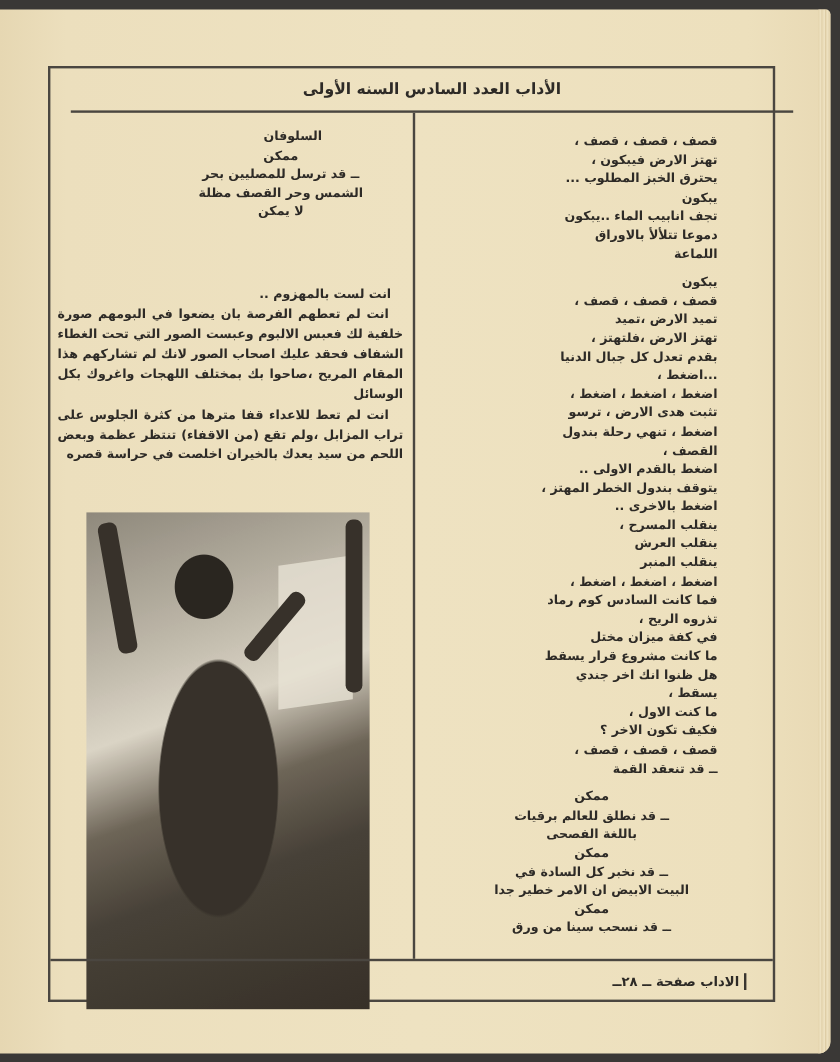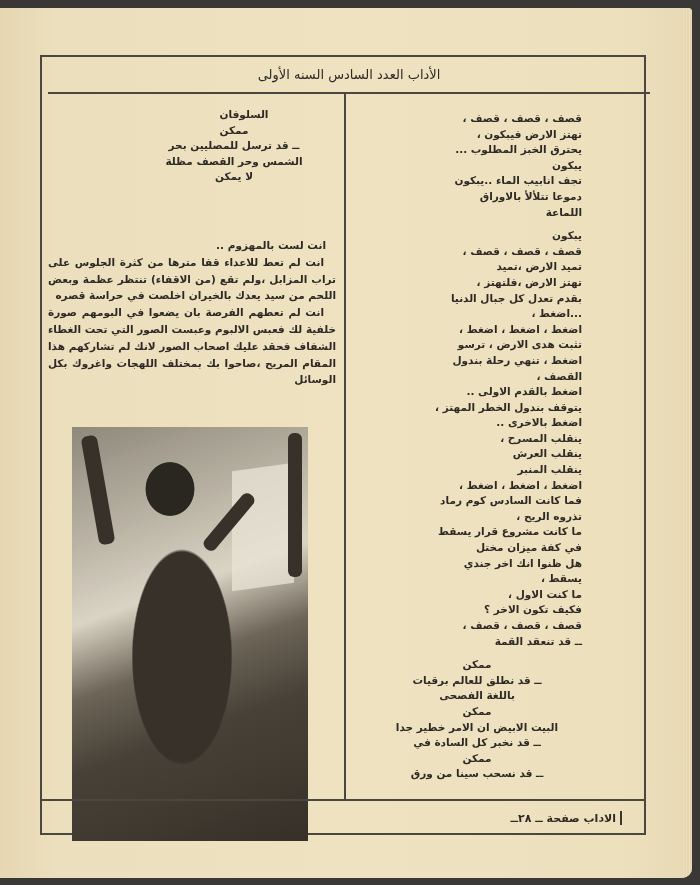--- a/index.html
+++ b/index.html
@@ -26,27 +26,27 @@
     }
     .frame {
       position: absolute;
       left: 40px; top: 47px;
       width: 606px; height: 780px;
       border: 2px solid #4a4640;
       box-sizing: border-box;
     }
     .header-bar {
       position: absolute;
-      left: 6px; top: 0;
+      left: 17px; top: 0;
       width: 100%; height: 37px;
       border-bottom: 2px solid #4a4640;
       box-sizing: border-box;
       display: flex; align-items: center; justify-content: center;
       direction: rtl;
-      font-size: 13px; font-weight: normal; color: #2d2a26;
+      font-size: 13px; font-weight: bold; color: #2d2a26;
     }
     .col-divider {
       position: absolute;
       left: 302px; top: 37px;
       width: 2px; height: 705px;
       background: #4a4640;
     }
     .footer-top-rule {
       position: absolute;
       left: 0; top: 742px;
@@ -62,21 +62,21 @@
       padding-right: 22px;
       box-sizing: border-box;
       font-size: 11px; font-weight: bold; color: #2d2a26;
     }
     .footer .tick {
       display: inline-block; width: 2px; height: 14px; background: #3a3630; margin-left: 4px;
     }
     
     .col-right {
       position: absolute;
-      left: 290px; top: 40px;
+      left: 306px; top: 40px;
       width: 290px; height: 700px;
       direction: rtl;
       color: #2d2a26;
       font-size: 10.5px;
       font-weight: bold;
       line-height: 15.6px;
     }
     .col-right .line { white-space: nowrap; }
     .col-right .gap { height: 8px; }
     
@@ -184,55 +184,55 @@
         <div class="line">القصف ،</div>
         <div class="line">اضغط بالقدم الاولى ..</div>
         <div class="line">يتوقف بندول الخطر المهتز ،</div>
         <div class="line">اضغط بالاخرى ..</div>
         <div class="line">ينقلب المسرح ،</div>
         <div class="line">ينقلب العرش</div>
         <div class="line">ينقلب المنبر</div>
         <div class="line">اضغط ، اضغط ، اضغط ،</div>
         <div class="line">فما كانت السادس كوم رماد</div>
         <div class="line">تذروه الريح ،</div>
+        <div class="line">في كفة ميزان مختل</div>
         <div class="line">ما كانت مشروع قرار يسقط</div>
-        <div class="line">في كفة ميزان مختل</div>
         <div class="line">هل ظنوا انك اخر جندي</div>
         <div class="line">يسقط ،</div>
         <div class="line">ما كنت الاول ،</div>
         <div class="line">فكيف تكون الاخر ؟</div>
         <div class="line">قصف ، قصف ، قصف ،</div>
         <div class="line">ــ قد تنعقد القمة</div>
         <div class="gap"></div>
         <div style="text-align:center; width: 170px; margin-right: 20px;">
           <div class="line">ممكن</div>
           <div class="line">ــ قد نطلق للعالم برقيات</div>
           <div class="line">باللغة الفصحى</div>
           <div class="line">ممكن</div>
+          <div class="line">ــ قد نخبر كل السادة في</div>
           <div class="line">البيت الابيض ان الامر خطير جدا</div>
-          <div class="line">ــ قد نخبر كل السادة في</div>
           <div class="line">ممكن</div>
           <div class="line">ــ قد نسحب سينا من ورق</div>
         </div>
       </div>
     </div>
 
     <div class="col-left">
       <div class="verse-box">
         <div class="vline title-line">السلوفان</div>
         <div class="vline">ممكن</div>
         <div class="vline">ــ قد ترسل للمصليين بحر</div>
         <div class="vline">الشمس وحر القصف مظلة</div>
         <div class="vline">لا يمكن</div>
       </div>
 
       <div class="prose">
         <div class="intro">انت لست بالمهزوم ..</div>
+        <div class="para">انت لم تعطهم الفرصة بان يضعوا في البومهم صورة خلفية لك فعبس الالبوم وعبست الصور التي تحت الغطاء الشفاف فحقد عليك اصحاب الصور لانك لم تشاركهم هذا المقام المريح ،صاحوا بك بمختلف اللهجات واغروك بكل الوسائل</div>
         <div class="para">انت لم تعط للاعداء قفا مترها من كثرة الجلوس على تراب المزابل ،ولم تقع (من الاقفاء) تنتظر عظمة وبعض اللحم من سيد يعدك بالخيران اخلصت في حراسة قصره</div>
-        <div class="para">انت لم تعطهم الفرصة بان يضعوا في البومهم صورة خلفية لك فعبس الالبوم وعبست الصور التي تحت الغطاء الشفاف فحقد عليك اصحاب الصور لانك لم تشاركهم هذا المقام المريح ،صاحوا بك بمختلف اللهجات واغروك بكل الوسائل</div>
       </div>
 
       <div class="photo">
         <div class="bright"></div>
         <div class="flag"></div>
         <div class="arm-l"></div>
         <div class="arm-r"></div>
       </div>
     </div>
 

